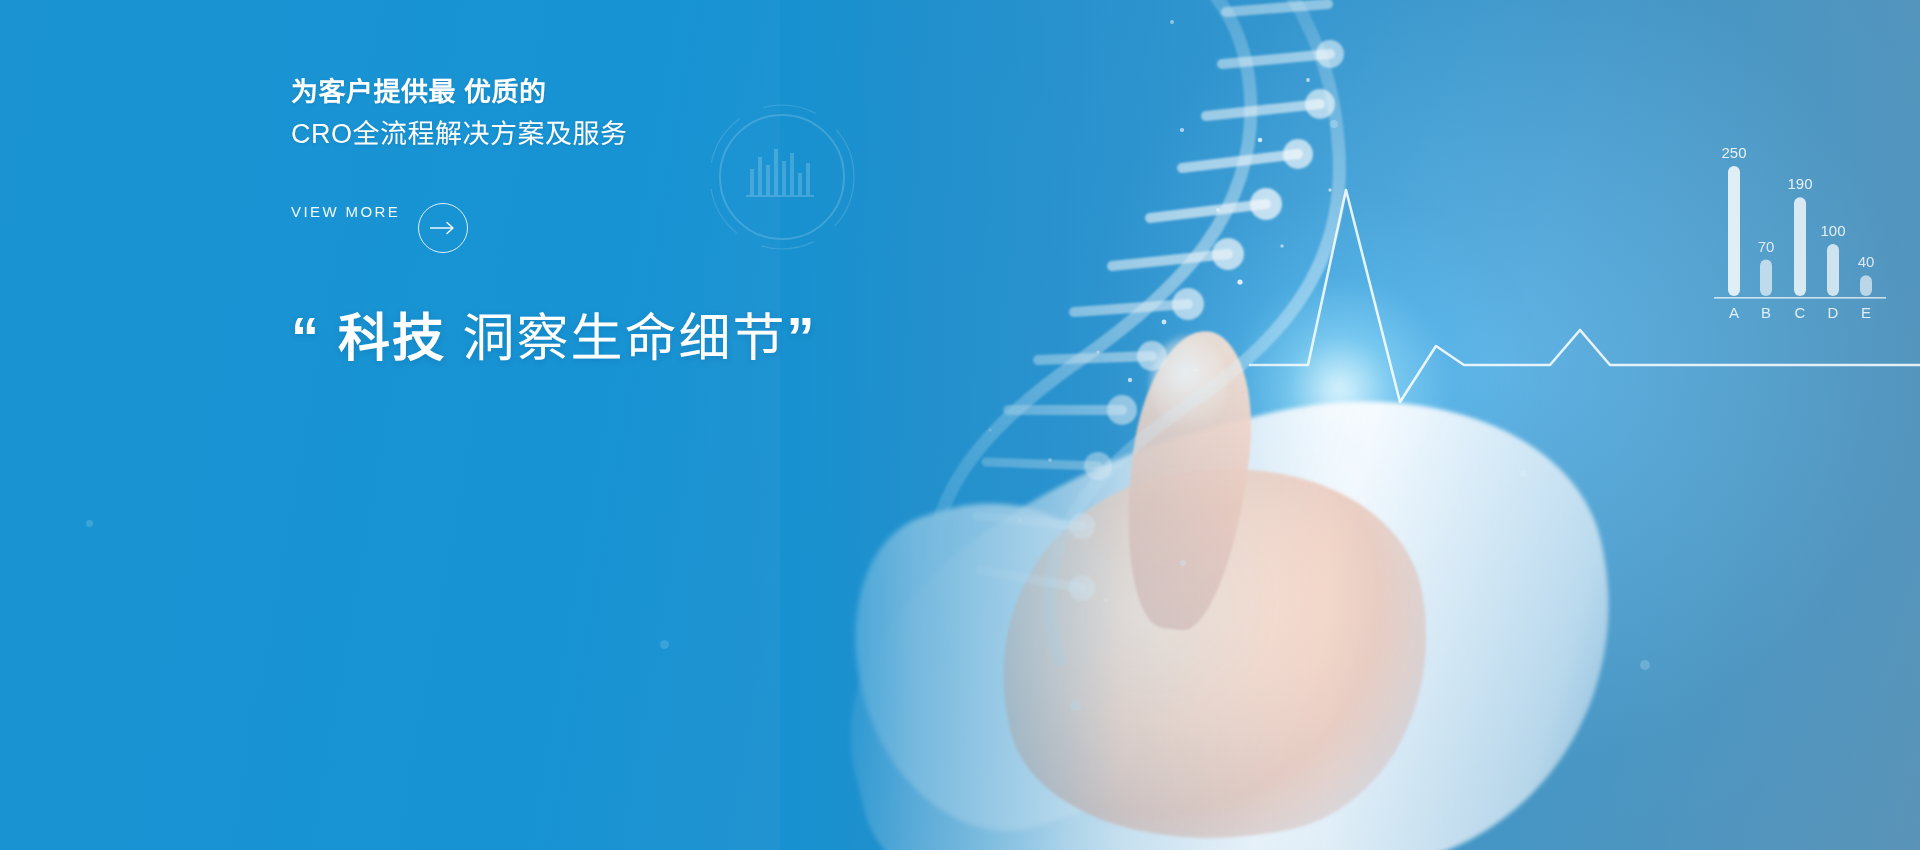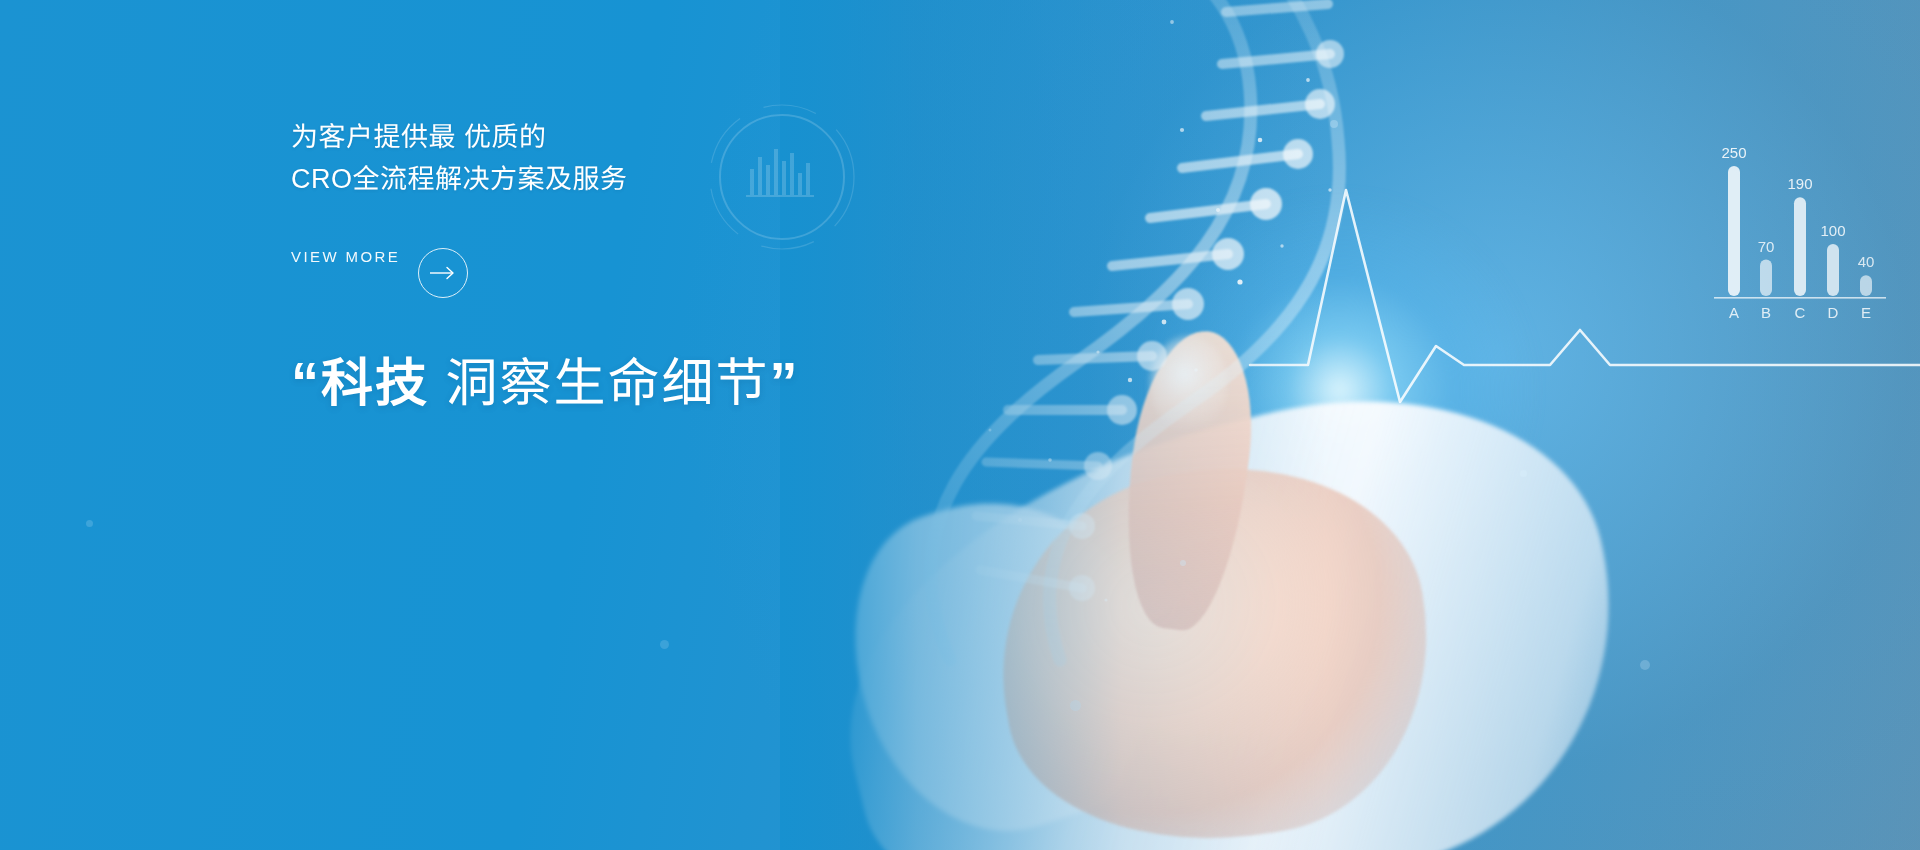--- a/index.html
+++ b/index.html
@@ -79,21 +79,21 @@
   }
   .watermark svg{width:100%;height:100%;overflow:visible;}
   
   .bokeh{position:absolute;border-radius:50%;background:#dff3ff;}
   
   .copy{position:absolute;left:291px;top:0;z-index:30;width:780px;}
   .sub{
     color:#ffffff;font-size:27px;line-height:42px;font-weight:400;
     letter-spacing:.5px;text-shadow:0 1px 3px rgba(0,70,120,.18);
   }
-  .sub-l1{padding-top:116px;}
+  .sub-l1{padding-top:71px;font-weight:bold;}
   .headline{
     margin-top:24px;color:#ffffff;font-size:54px;line-height:62px;
     font-weight:400;letter-spacing:3px;white-space:nowrap;
     text-shadow:0 2px 6px rgba(0,70,120,.20);
   }
   .headline .dot{padding:0 16px;}
   .cta{
     margin-top:48px;display:flex;align-items:flex-start;gap:18px;width:max-content;cursor:pointer;
   }
   .cta-label{
@@ -102,21 +102,21 @@
   .cta-circle{
     width:48px;height:48px;border-radius:50%;border:1px solid rgba(255,255,255,.85);
     display:flex;align-items:center;justify-content:center;
   }
   .cta-circle svg{display:block;}
   .quote{
     margin-top:52px;color:#ffffff;font-size:52px;line-height:64px;
     letter-spacing:2px;white-space:nowrap;text-shadow:0 2px 6px rgba(0,70,120,.20);
   }
   .quote .mark{font-weight:700;font-size:56px;}
-  .quote .strong{font-weight:700;}
+  .quote .strong{font-weight:700;margin-left:17px;}
   .quote .light{font-weight:400;text-align:center;}
 </style>
 </head>
 <body>
 
 <div class="banner">
 
   <div class="scene">
 
     <div class="glow"></div>

